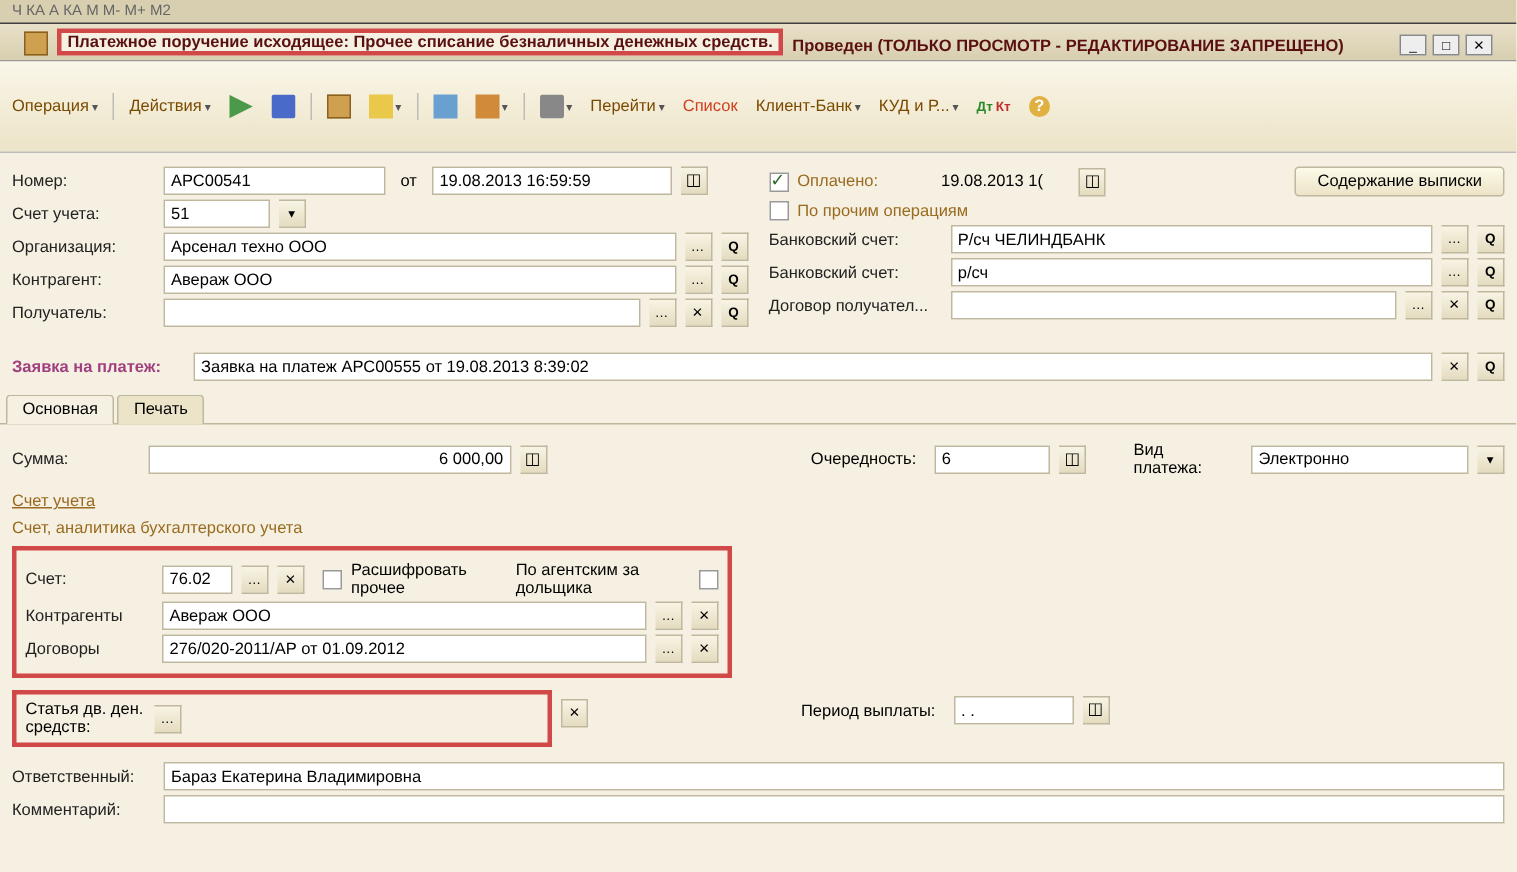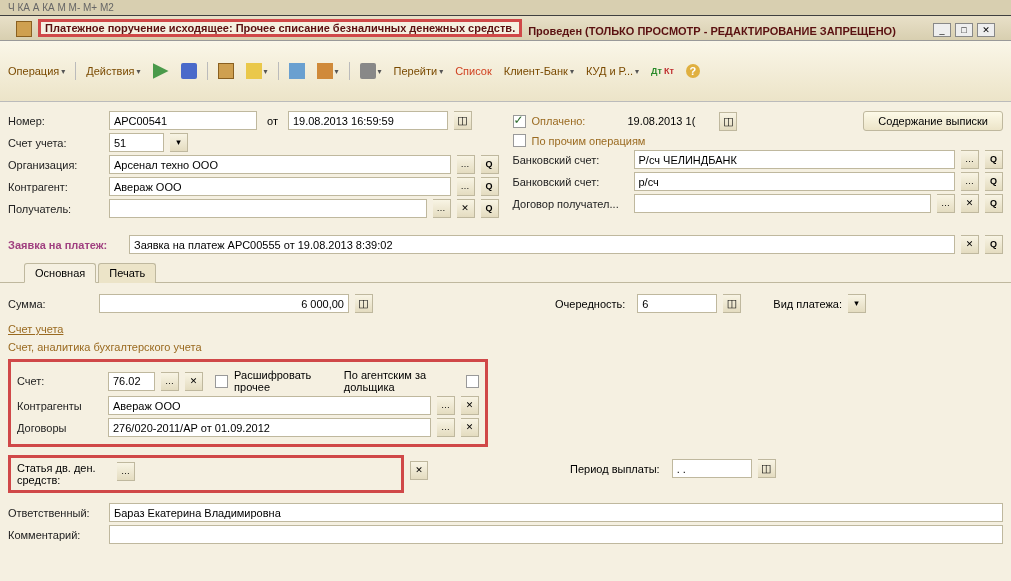--- a/index.html
+++ b/index.html
@@ -147,21 +147,21 @@
     width: 115px;
     flex-shrink: 0;
   }
   .tabs {
     display: flex;
     gap: 0;
     margin-top: 8px;
     border-bottom: 1px solid #bfb89e;
     margin-left: -8px;
     margin-right: -8px;
-    padding-left: 24px;
+    padding-left: 4px;
   }
   .tab {
     padding: 3px 10px;
     background: #ece4c8;
     border: 1px solid #bfb89e;
     border-bottom: none;
     margin-right: 2px;
     cursor: pointer;
     border-radius: 3px 3px 0 0;
     position: relative;
@@ -281,21 +281,21 @@
     <div class="col">
       <div class="row">
         <div class="label">Номер:</div>
         <div class="field" style="width:148px">АРС00541</div>
         <span style="margin:0 4px">от</span>
         <div class="field" style="width:160px">19.08.2013 16:59:59</div>
         <div class="btn-small btn-cal">◫</div>
       </div>
       <div class="row">
         <div class="label">Счет учета:</div>
-        <div class="field" style="width:55px">51</div>
+        <div class="field" style="width:71px">51</div>
         <div class="btn-small">▾</div>
       </div>
       <div class="row">
         <div class="label">Организация:</div>
         <div class="field" style="flex:1">Арсенал техно ООО</div>
         <div class="btn-small">…</div>
         <div class="btn-small btn-q">Q</div>
       </div>
       <div class="row">
         <div class="label">Контрагент:</div>
@@ -363,20 +363,21 @@
     <div class="row">
       <div class="label narrow">Сумма:</div>
       <div class="field" style="width:250px;text-align:right;justify-content:flex-end">6 000,00</div>
       <div class="btn-small btn-cal">◫</div>
       <div style="width:170px"></div>
       <div>Очередность:</div>
       <div class="field" style="width:80px;margin-left:6px">6</div>
       <div class="btn-small btn-cal">◫</div>
       <div style="width:20px"></div>
       <div>Вид платежа:</div>
+      <div class="field" style="width:150px;margin-left:6px">Электронно</div>
       <div class="btn-small">▾</div>
     </div>
 
     <div class="section-title">Счет учета</div>
     <div class="link-text u" style="margin:6px 0">Счет, аналитика бухгалтерского учета</div>
 
     <div class="red-box" style="width:480px">
       <div class="row">
         <div class="label narrow">Счет:</div>
         <div class="field" style="width:55px">76.02</div>
@@ -395,21 +396,21 @@
       </div>
       <div class="row">
         <div class="label narrow">Договоры</div>
         <div class="field" style="flex:1">276/020-2011/АР от 01.09.2012</div>
         <div class="btn-small">…</div>
         <div class="btn-small">✕</div>
       </div>
     </div>
 
     <div class="row" style="align-items:flex-start;margin-top:8px">
-      <div class="red-box" style="width:396px;display:flex;align-items:flex-start;gap:20px;margin:0">
+      <div class="red-box" style="width:360px;display:flex;align-items:center;gap:6px;margin:0">
         <div style="width:80px">Статья дв. ден. средств:</div>
         <div class="btn-small">…</div>
       </div>
       <div class="btn-small" style="border-left:1px solid #bfb89e;margin-top:6px">✕</div>
       <div style="width:130px"></div>
       <div style="margin-top:8px">Период выплаты:</div>
       <div class="field" style="width:80px;margin-left:6px;margin-top:4px">.   .</div>
       <div class="btn-small btn-cal" style="margin-top:4px">◫</div>
     </div>
 

